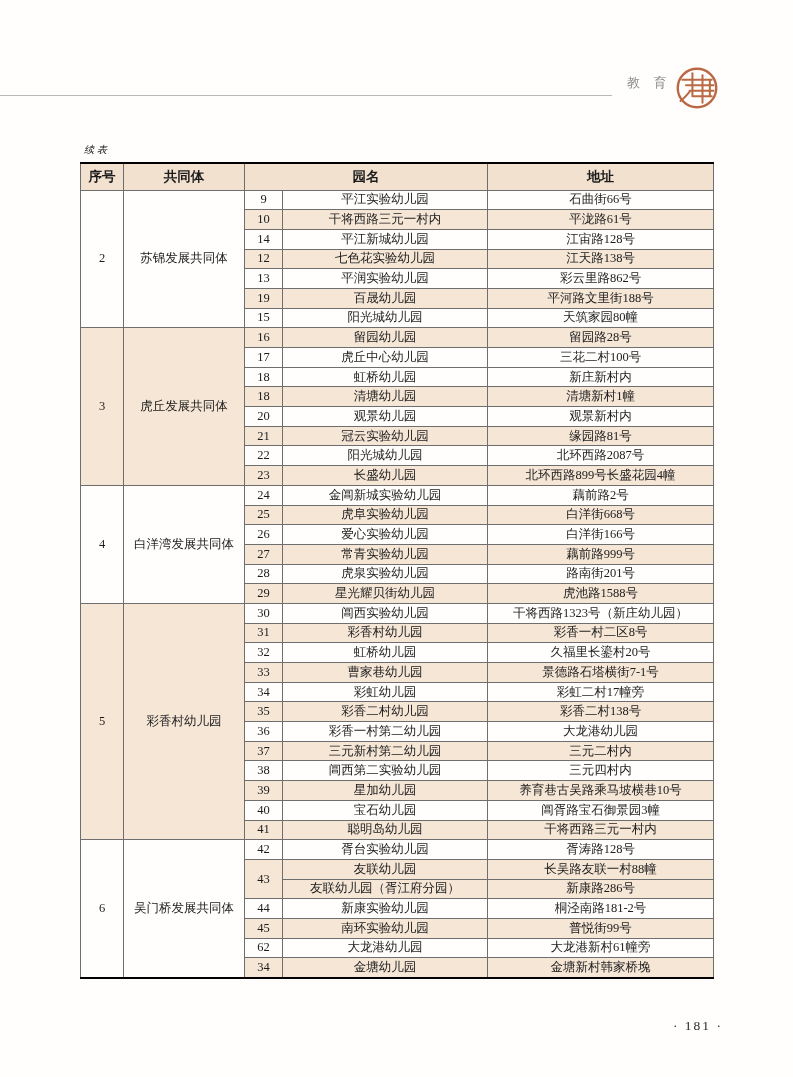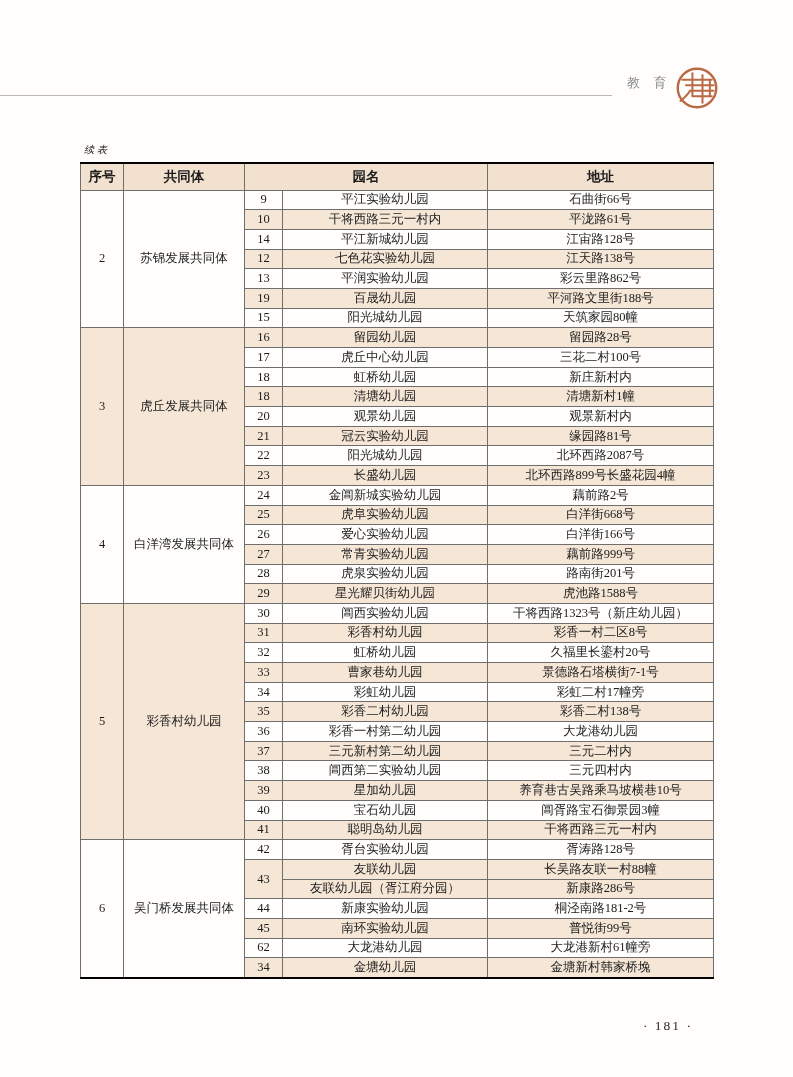--- a/index.html
+++ b/index.html
@@ -22,21 +22,21 @@
                     font-size:12.5px; padding:0 2px; overflow:hidden; white-space:nowrap; }
   .doc-table th { height:27px; font-weight:bold; font-size:13.5px; background:#f2e1cf; }
   .doc-table td { height:19.7px; }
   .doc-table td.shade { background:#f5e6d6; }
   .doc-table col.c-no   { width:43px; }
   .doc-table col.c-comm { width:121px; }
   .doc-table col.c-sub  { width:38px; }
   .doc-table col.c-name { width:205px; }
   .doc-table col.c-addr { width:226px; }
 
-  .page-number { position:absolute; left:643px; top:1018px; width:80px; text-align:left;
+  .page-number { position:absolute; left:643px; top:1018px; width:80px; text-align:right;
                  font-size:13.5px; letter-spacing:2px; color:#2a2a2a; }
 </style>
 </head>
 <body>
 
 <div class="page">
 
   <div class="top-rule"></div>
 
   <div class="section-label">教 育</div>

